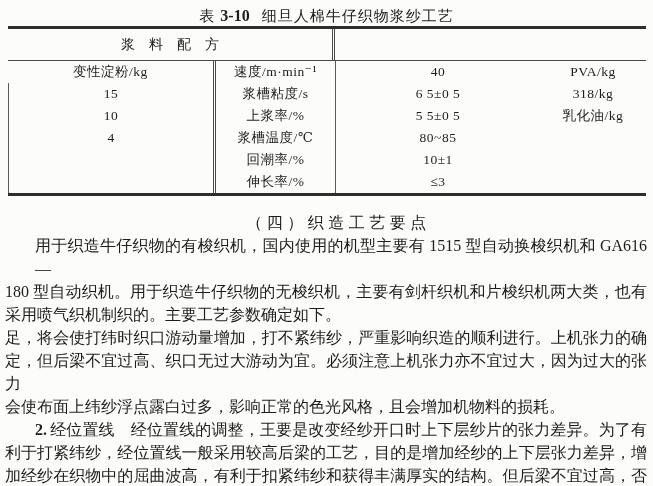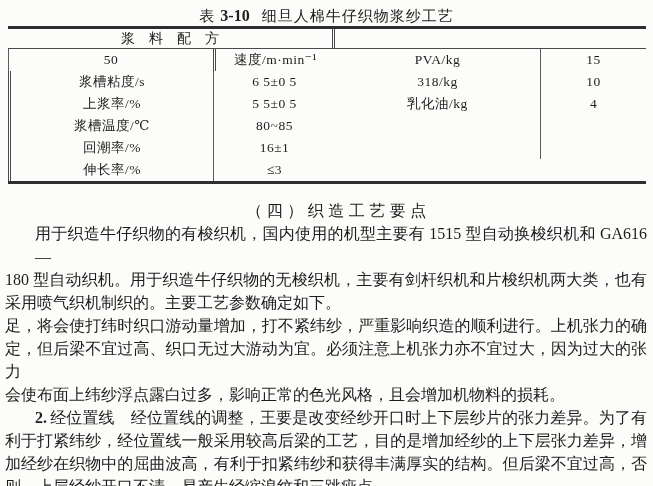--- a/index.html
+++ b/index.html
@@ -12,21 +12,21 @@
   }
   
   .title-row { padding-top:7px; height:26px; text-align:center; font-size:15px; letter-spacing:1px; }
   .title-num { font-weight:bold; font-size:16px; letter-spacing:0; margin:0 12px 0 5px; }
   
   .ttable {
     margin:0 7px 0 8px;
     border-top:3px solid #2e2e2e;
     border-bottom:3px solid #2e2e2e;
   }
-  .thead { display:flex; height:20px; border-bottom:1px solid #4a4a4a; }
+  .thead { display:flex; height:32px; border-bottom:1px solid #4a4a4a; }
   .hcell {
     display:flex; align-items:center; justify-content:center;
     font-size:14px; letter-spacing:14px; padding-left:14px;
   }
   .hleft { width:327px; border-right:3px double #4a4a4a; }
   .hright { flex:1; }
   .tbody {
     display:grid;
     grid-template-columns:205px 122px 205px 106px;
     grid-auto-rows:22px;
@@ -51,42 +51,43 @@
   <div class="title-row">
     <span>表</span><span class="title-num">3-10</span><span>细旦人棉牛仔织物浆纱工艺</span>
   </div>
 
   <div class="ttable">
     <div class="thead">
       <div class="hcell hleft">浆料配方</div>
     </div>
     <div class="tbody">
 
-      <div class="c bl">50</div>
+      <div class="c">变性淀粉/kg</div>
       <div class="c bdl">速度/m·min⁻¹</div>
+      <div class="c bl">40</div>
 
       <div class="c">PVA/kg</div>
       <div class="c bl">15</div>
       <div class="c bdl">浆槽粘度/s</div>
       <div class="c bl">6 5±0 5</div>
 
       <div class="c">318/kg</div>
       <div class="c bl">10</div>
       <div class="c bdl">上浆率/%</div>
       <div class="c bl">5 5±0 5</div>
 
       <div class="c">乳化油/kg</div>
       <div class="c bl">4</div>
       <div class="c bdl">浆槽温度/℃</div>
       <div class="c bl">80~85</div>
 
       <div class="c"></div>
       <div class="c bl"></div>
       <div class="c bdl">回潮率/%</div>
-      <div class="c bl">16±1</div>
+      <div class="c bl">10±1</div>
 
       <div class="c"></div>
       <div class="c bl"></div>
       <div class="c bdl">伸长率/%</div>
       <div class="c bl">≤3</div>
     </div>
   </div>
 
   <div class="bodytext">
     <div class="heading">（四）织造工艺要点</div>

